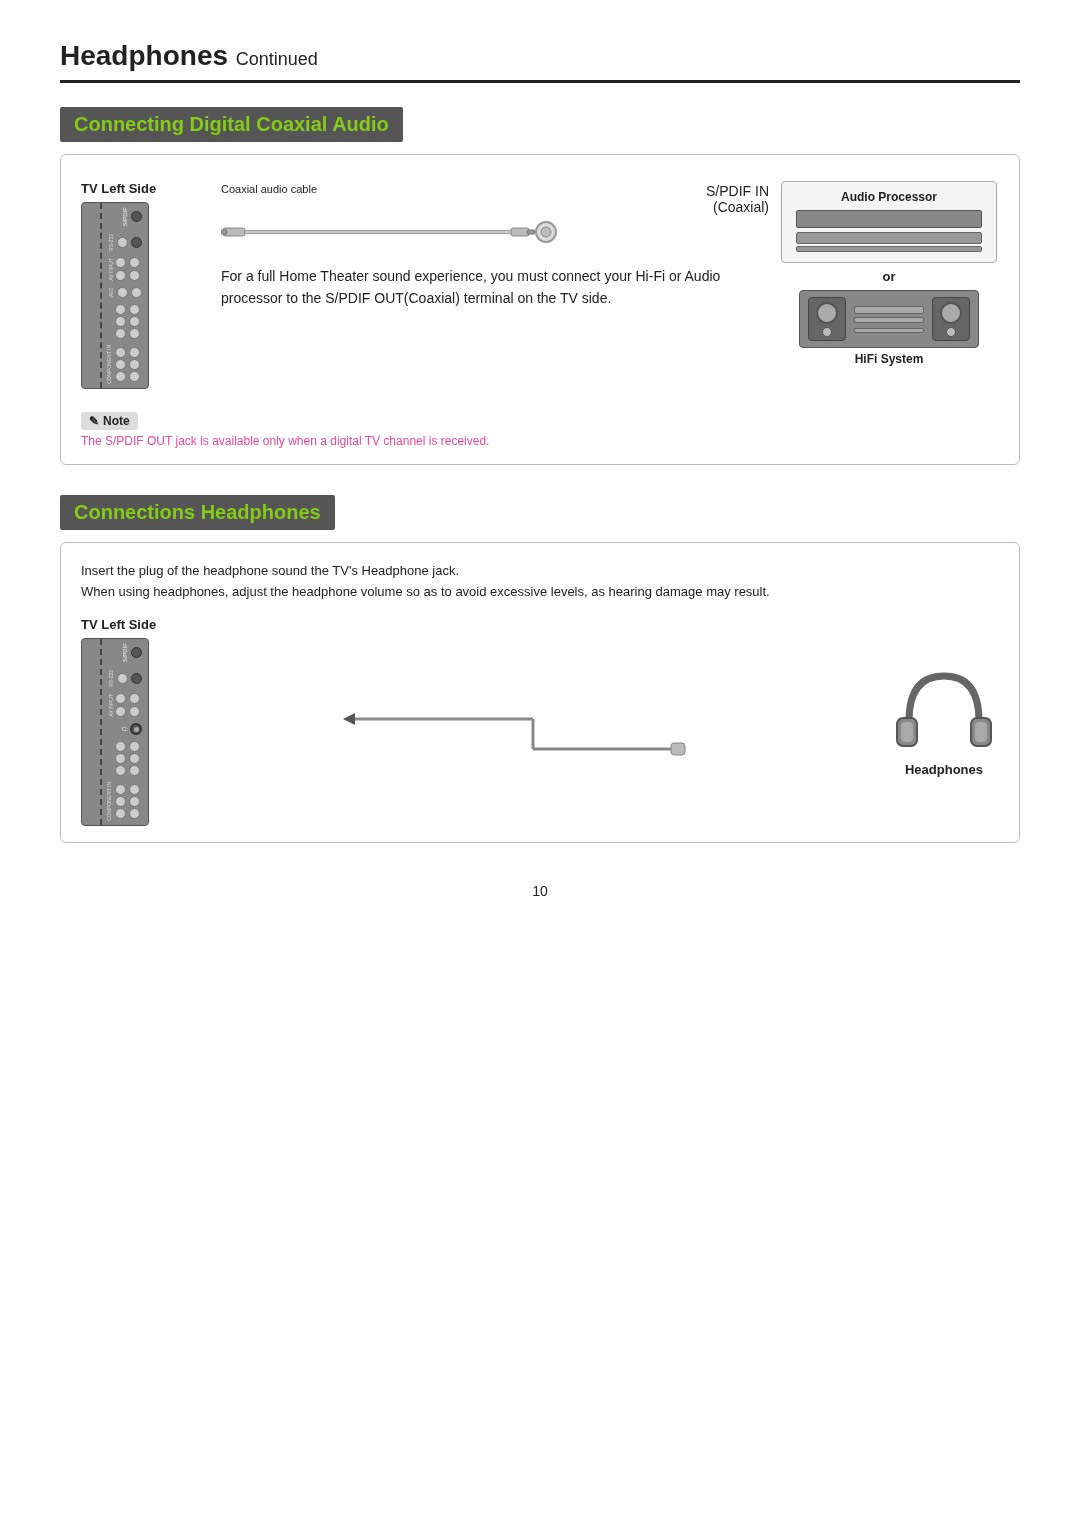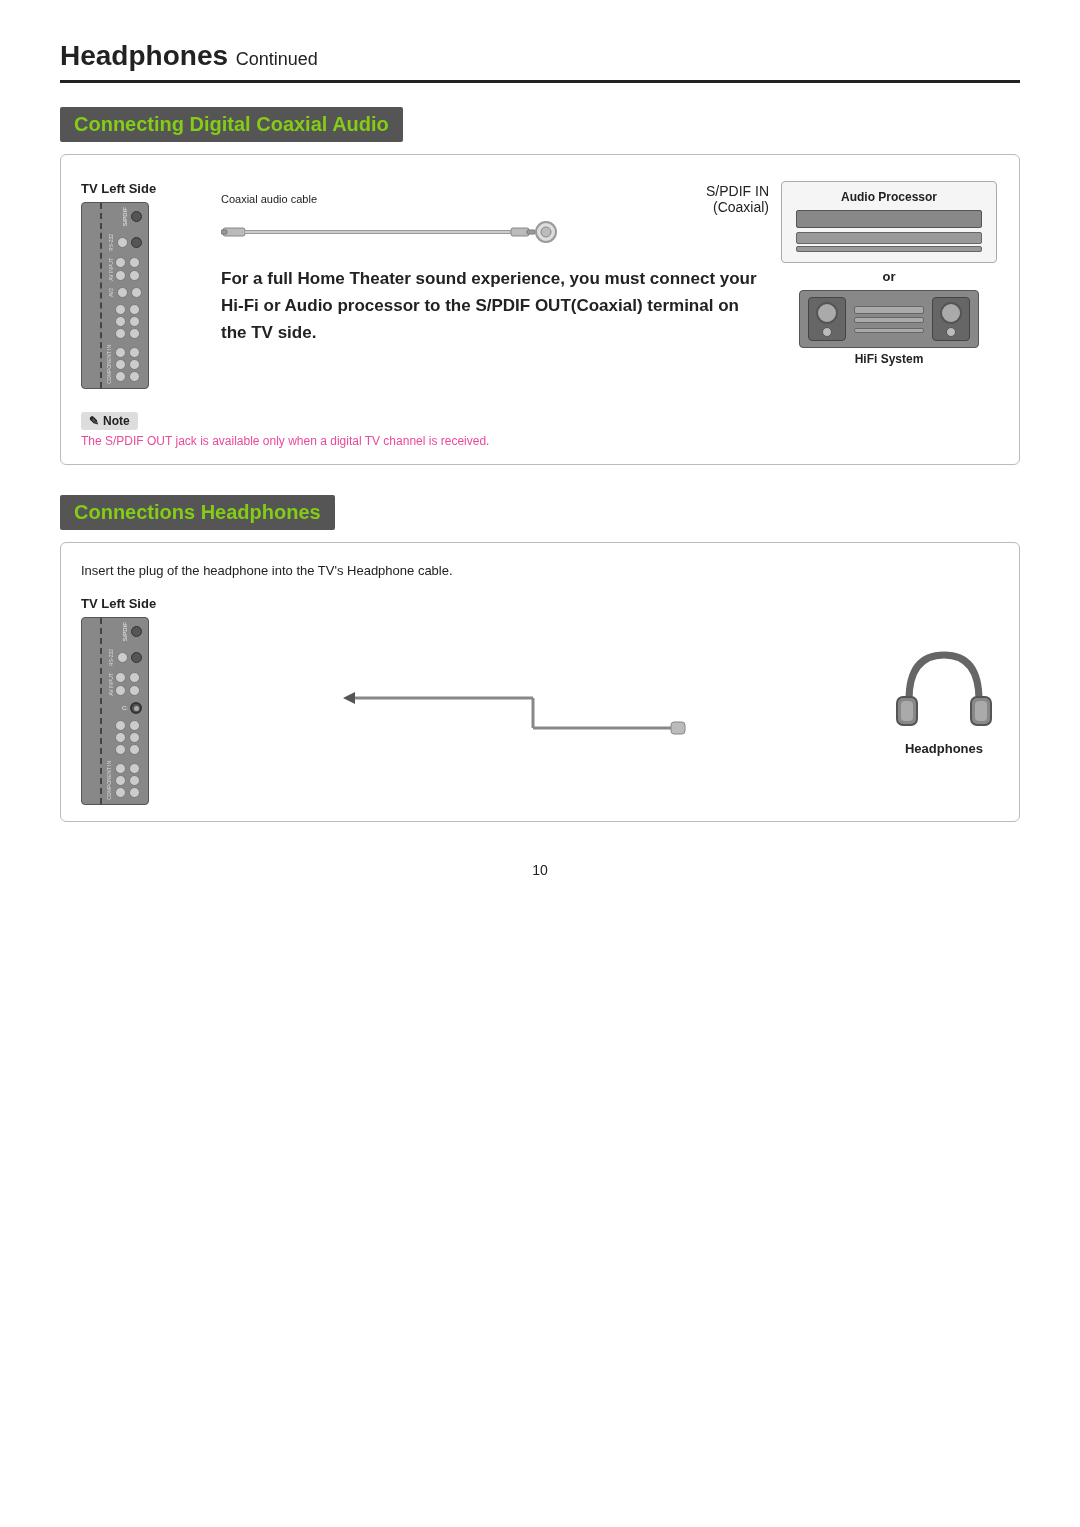--- a/index.html
+++ b/index.html
@@ -209,24 +209,23 @@
       border-radius: 2px;
       border: 1px solid #666;
     }
 
     .or-text {
       font-size: 13px;
       font-weight: bold;
     }
 
     .info-text {
-      font-size: 17px;
+      font-size: 14px;
       line-height: 1.6;
       margin-top: 8px;
-      font-weight: bold;
     }
 
     
     .note-box {
       margin-top: 14px;
       padding-top: 8px;
     }
     .note-label {
       display: inline-flex;
       align-items: center;
@@ -382,21 +381,21 @@
             <div class="port-row">
                 <div class="port-circle"></div>
                 <div class="port-circle"></div>
               </div>
           </div>
         </div>
       </div>
     </div>
 
     <div class="coaxial-mid-section">
-      <div style="display:flex;justify-content:space-between;width:100%;margin-bottom:2px;margin-top:2px;align-items:center;">
+      <div style="display:flex;justify-content:space-between;width:100%;margin-bottom:2px;margin-top:2px;">
         <span style="font-size:11px;">Coaxial audio cable</span>
         <span style="font-size:14px;text-align:right;">
           <span>S/PDIF IN</span><br>
           <span>(Coaxial)</span>
         </span>
       </div>
 
       <svg width="340" height="30">
 
         <rect x="2" y="11" width="22" height="8" rx="2" fill="#bbb" stroke="#888" stroke-width="1"></rect>
@@ -451,21 +450,22 @@
     </div>
     <div class="note-text">The S/PDIF OUT jack is available only when a digital TV channel is received.</div>
   </div>
 </div>
 
 
 <div class="section-header">Connections Headphones</div>
 
 <div class="section-box">
   <div class="intro-text">
-    <span>Insert the plug of the headphone into the TV's Headphone cable.</span><br>
+    <span>Insert the plug of the headphone sound the TV's Headphone jack.</span><br>
+    <span>When using headphones, adjust the headphone volume so as to avoid excessive levels, as hearing damage may result.</span>
   </div>
 
   <div class="headphones-diagram">
 
     <div class="hp-left">
       <div class="tv-side-label">TV Left Side</div>
       <div class="tv-panel">
         <div class="tv-panel-stripe"></div>
         <div style="display:flex;align-items:center;gap:2px;width:100%;justify-content:flex-end;padding-right:2px;margin-bottom:1px;">
           <span style="font-size:6px;color:#eee;writing-mode:vertical-rl;transform:rotate(180deg);margin-right:1px;">S/PDIF</span>

